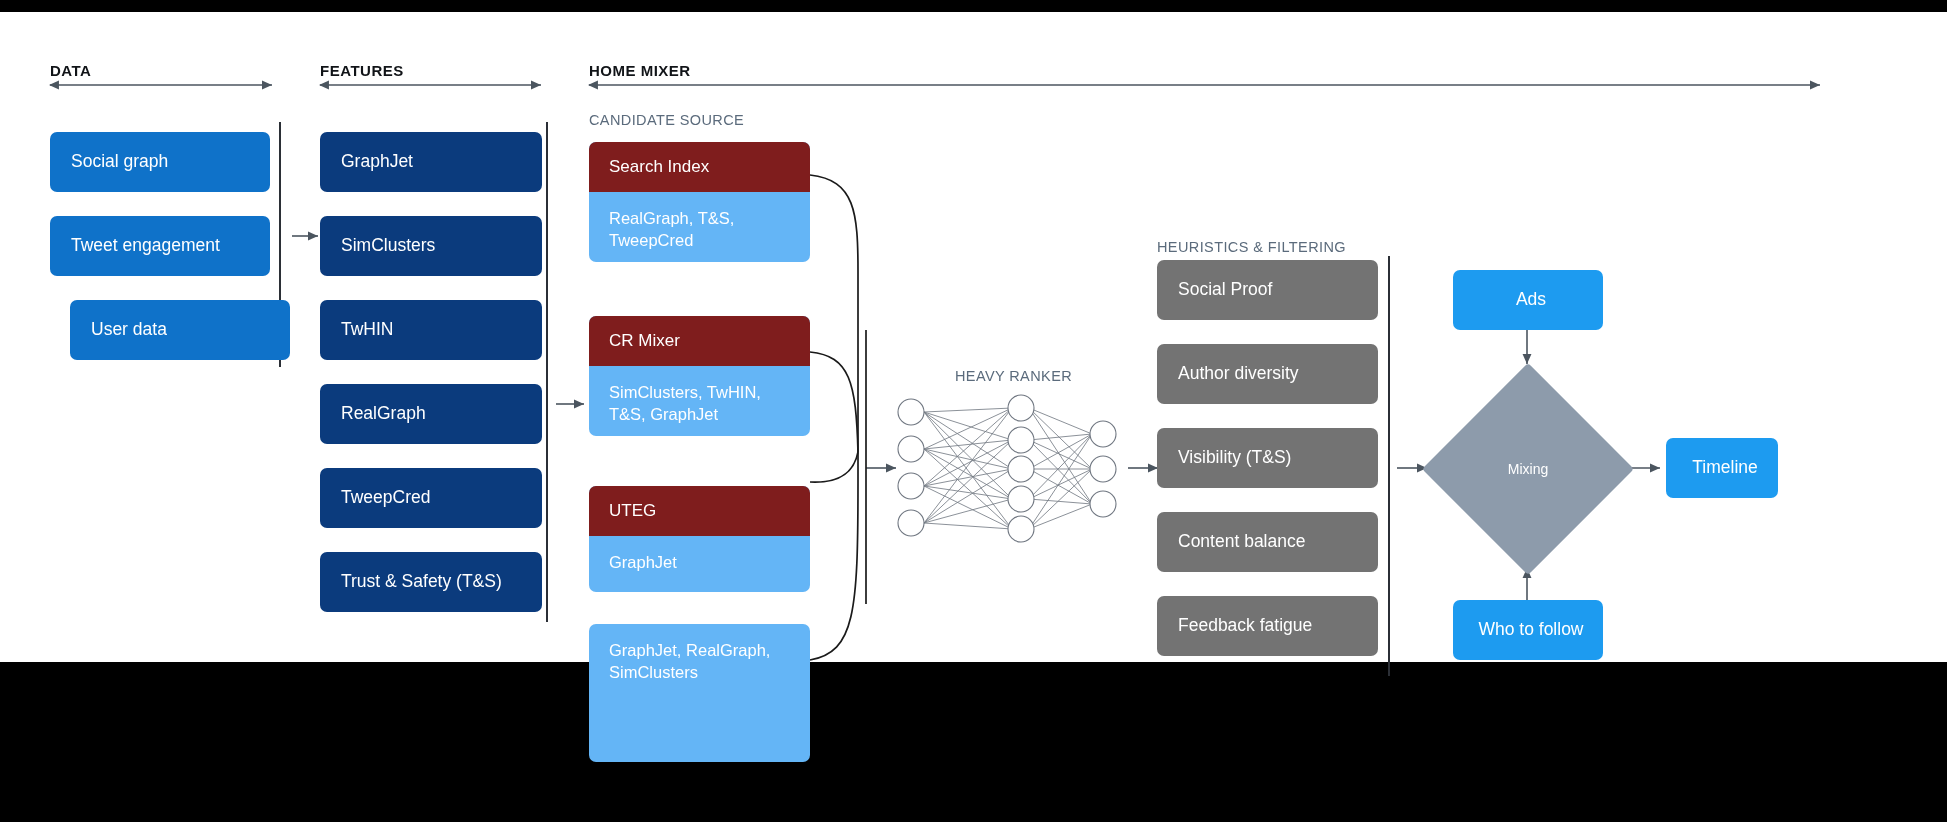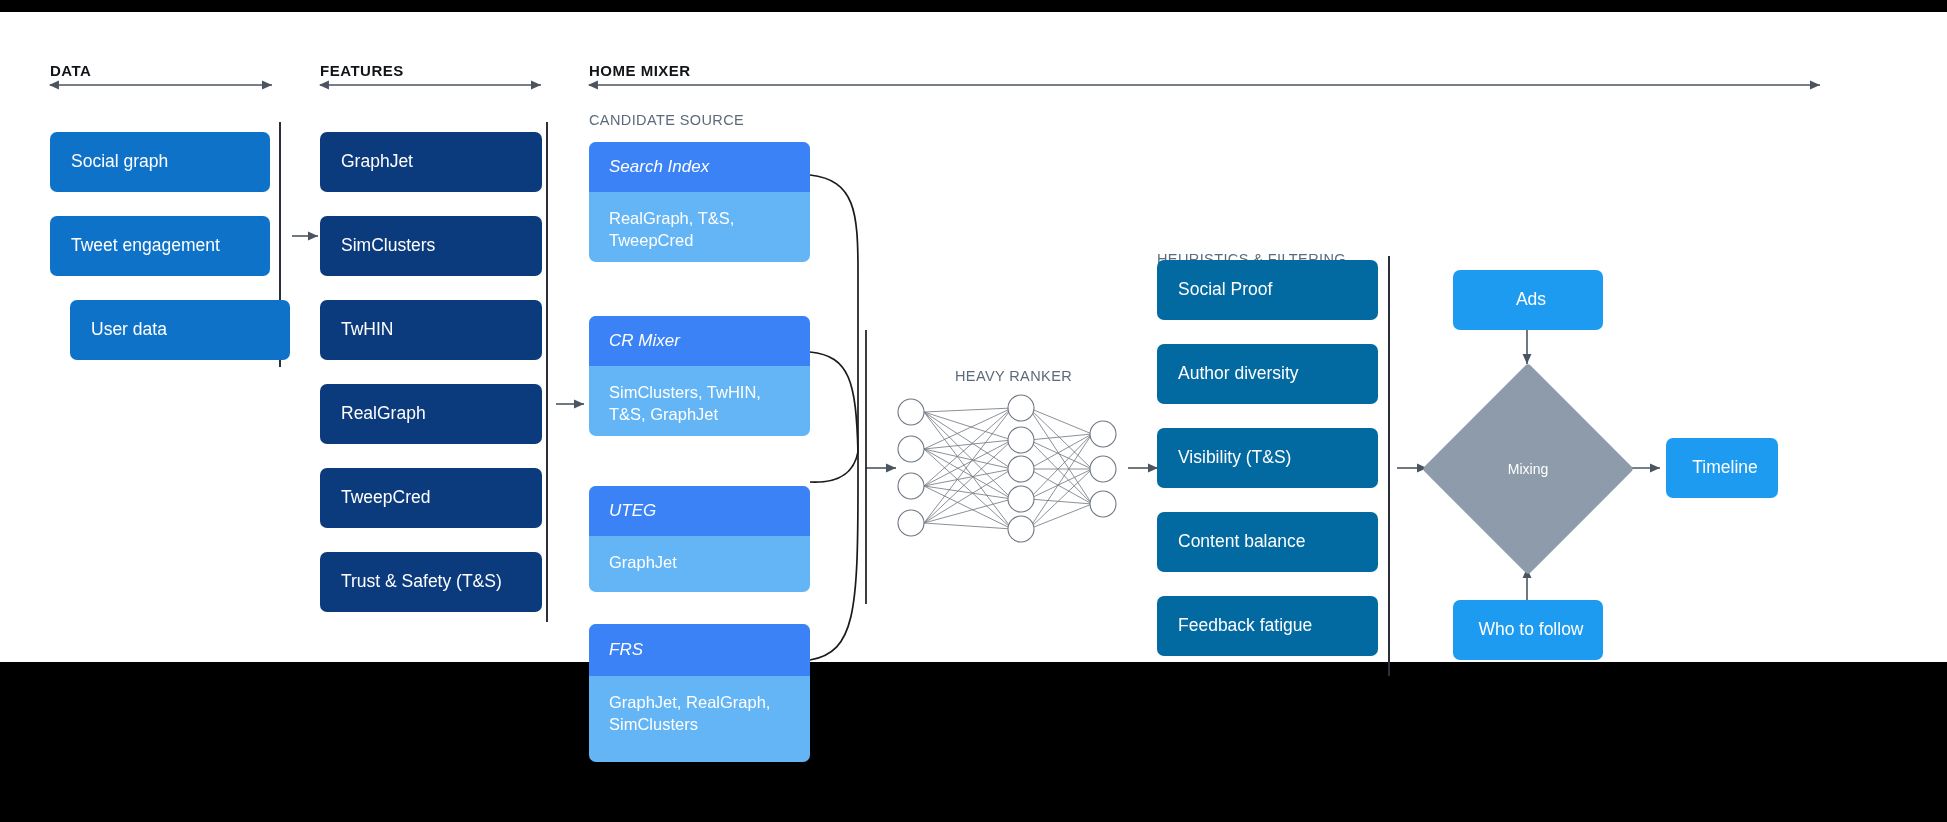--- a/index.html
+++ b/index.html
@@ -50,37 +50,36 @@
     display: flex;
     align-items: center;
     color: #ffffff;
     font-size: 17.5px;
     line-height: 1.22;
     padding-left: 21px;
     padding-right: 12px;
   }
   .box.data    { background: #0f72c9; }
   .box.feature { background: #0b3b7d; }
-  .box.heur    { background: #0369a1; }
+  .box.heur    { background: #737373; }
   .box.plain   { background: #1d9bf0; justify-content: center; padding-left: 18px; }
 
   
   .cs-card {
     position: absolute;
     border-radius: 7px;
     overflow: hidden;
     background: #64b5f6;
   }
   .cs-head {
-    background: #3b82f6;
+    background: #7f1d1d;
     color: #ffffff;
     font-size: 17px;
     display: flex; align-items: center;
     padding: 0 20px;
-    font-style: italic;
   }
   .cs-body {
     color: #ffffff;
     font-size: 16.5px;
     line-height: 1.33;
     padding: 16px 20px 0 20px;
     white-space: pre-line;
   }
 
   
@@ -219,21 +218,21 @@
         </g>
       </g>
     </svg>
 
     <div class="phase-title" style="left:50px; top:50px;">DATA</div>
     <div class="phase-title" style="left:320px; top:50px;">FEATURES</div>
     <div class="phase-title" style="left:589px; top:50px;">HOME MIXER</div>
 
     <div class="sub-label" style="left:589px; top:100px;">CANDIDATE SOURCE</div>
     <div class="nn-label" style="left:955px; top:356px;">HEAVY RANKER</div>
-    <div class="sub-label" style="left:1157px; top:239px;">HEURISTICS &amp; FILTERING</div>
+    <div class="sub-label" style="left:1157px; top:227px;">HEURISTICS &amp; FILTERING</div>
 
     <div class="vdiv" style="left:279px; top:110px; height:245px;"></div>
     <div class="vdiv" style="left:546px; top:110px; height:500px;"></div>
     <div class="vdiv" style="left:1388px; top:244px; height:420px;"></div>
 
     <div class="box data" style="left:50px; top:120px; width:220px; height:60px;">
       <span>Social graph</span>
     </div>
     <div class="box data" style="left:50px; top:204px; width:220px; height:60px;">
       <span>Tweet engagement</span>
@@ -272,21 +271,20 @@
       <div class="cs-body">SimClusters, TwHIN,
 T&amp;S, GraphJet</div>
     </div>
 
     <div class="cs-card" style="left:589px; top:474px; width:221px; height:106px;">
       <div class="cs-head" style="height:50px;">UTEG</div>
       <div class="cs-body">GraphJet</div>
     </div>
 
     <div class="cs-card" style="left:589px; top:612px; width:221px; height:138px;">
-      <div class="cs-head" style="height:52px;">FRS</div>
       <div class="cs-body">GraphJet, RealGraph,
 SimClusters</div>
     </div>
 
     <div class="box heur" style="left:1157px; top:248px; width:221px; height:60px;">
       <span>Social Proof</span>
     </div>
     <div class="box heur" style="left:1157px; top:332px; width:221px; height:60px;">
       <span>Author diversity</span>
     </div>

